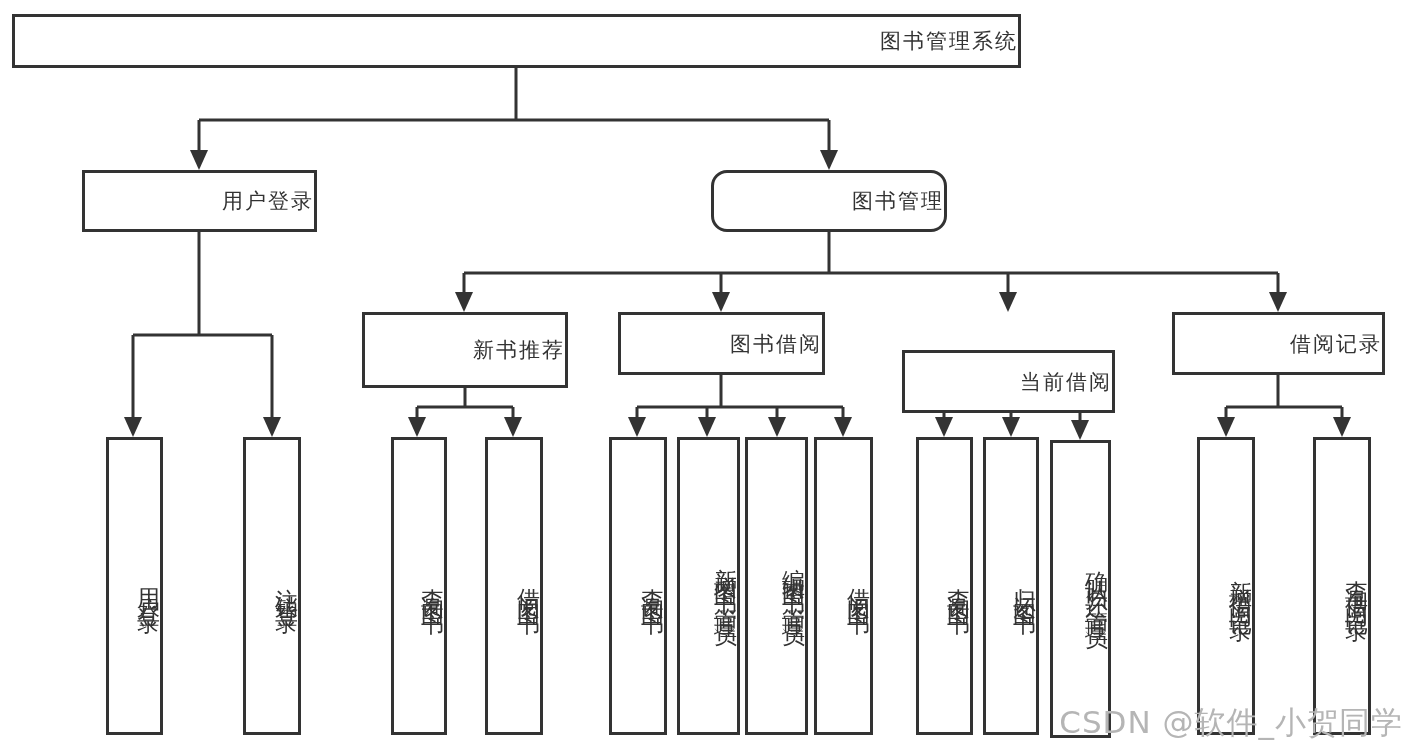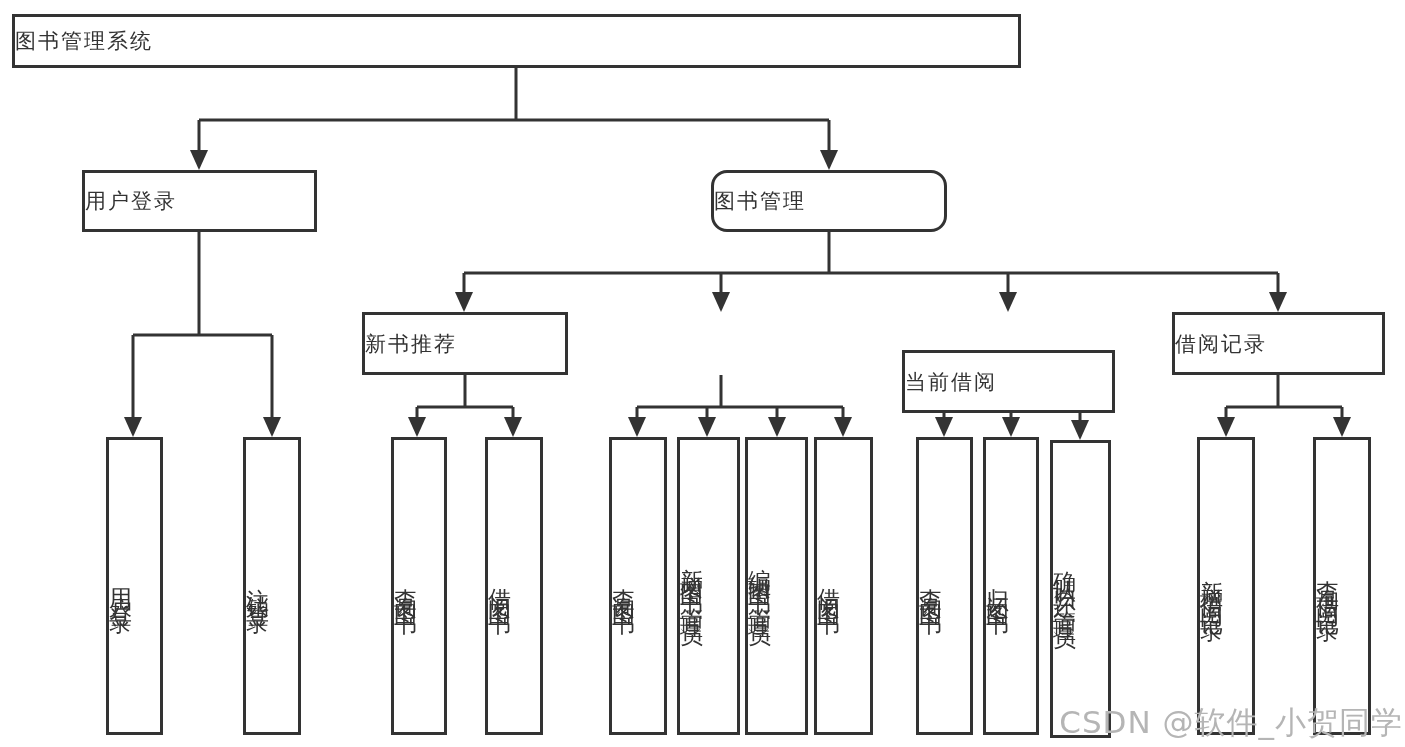--- a/index.html
+++ b/index.html
@@ -16,21 +16,21 @@
     left: 0; top: 0;
     width: 1405px; height: 747px;
   }
   .box {
     position: absolute;
     box-sizing: border-box;
     border: 3px solid #333333;
     background: #ffffff;
     display: flex;
     align-items: center;
-    justify-content: flex-start;
+    justify-content: flex-end;
     color: #333333;
   }
   .hlabel {
     font-size: 21px;
     letter-spacing: 2px;
     white-space: nowrap;
   }
   .vlabel {
     writing-mode: vertical-lr;
     text-orientation: mixed;
@@ -99,22 +99,25 @@
     <span class="hlabel">图书管理系统</span>
   </div>
 
   <div class="box" style="left:82px; top:170px; width:235px; height:62px;">
     <span class="hlabel">用户登录</span>
   </div>
   <div class="box" style="left:711px; top:170px; width:236px; height:62px;border-radius:16px;">
     <span class="hlabel">图书管理</span>
   </div>
 
-  <div class="box" style="left:362px; top:312px; width:206px; height:63px;">
+  <div class="box" style="left:362px; top:312px; width:206px; height:76px;">
     <span class="hlabel">新书推荐</span>
+  </div>
+  <div class="box" style="left:618px; top:312px; width:207px; height:63px;">
+    <span class="hlabel">图书借阅</span>
   </div>
   <div class="box" style="left:902px; top:312px; width:213px; height:63px;margin-top:38px;">
     <span class="hlabel">当前借阅</span>
   </div>
   <div class="box" style="left:1172px; top:312px; width:213px; height:63px;">
     <span class="hlabel">借阅记录</span>
   </div>
 
   <div class="box" style="left:106px; top:437px; width:57px; height:298px;">
     <span class="vlabel">用户登录</span>

